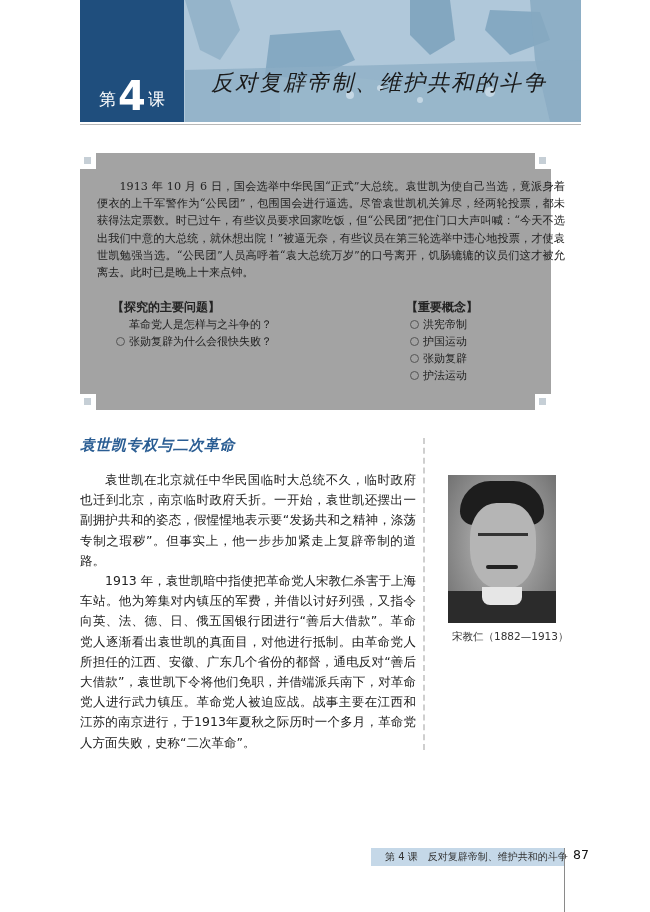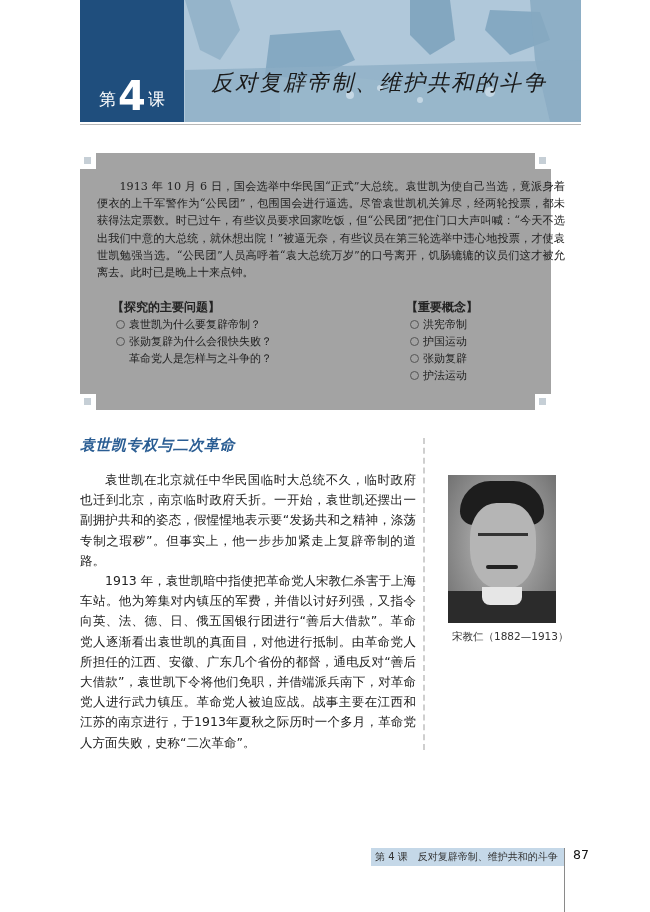--- a/index.html
+++ b/index.html
@@ -48,21 +48,21 @@
   .portrait .face { position:absolute; left:22px; top:28px; width:66px; height:86px; background:#b5b5b5; border-radius:40% 40% 45% 45%; }
   .portrait .eyes { position:absolute; left:30px; top:58px; width:50px; height:6px; border-top:3px solid #333; }
   .portrait .mustache { position:absolute; left:38px; top:90px; width:32px; height:4px; background:#222; border-radius:3px; }
   .portrait .coat { position:absolute; left:0; top:116px; width:108px; height:40px; background:#2b2b2b; }
   .portrait .collar { position:absolute; left:34px; top:112px; width:40px; height:18px; background:#e6e6e6; border-radius:0 0 8px 8px; }
   .portrait-caption { position:absolute; left:452px; top:630px; font-size:10.5px; color:#333; white-space:nowrap;
                       font-family:"DejaVu Sans","Liberation Sans",sans-serif; }
 
   
   .footer-bar { position:absolute; left:371px; top:848px; width:193px; height:18px; background:#c5d8e8;
-                font-size:10px; line-height:18px; color:#333; white-space:nowrap; padding-left:4px; box-sizing:border-box;
+                font-size:10px; line-height:18px; color:#333; white-space:nowrap; padding-left:14px; box-sizing:border-box;
                 font-family:"DejaVu Sans","Liberation Sans",sans-serif; }
   .footer-rule { position:absolute; left:564px; top:848px; width:1px; height:64px; background:#8a8a8a; }
   .page-num { position:absolute; left:573px; top:847px; font-size:12.5px; color:#111; font-family:"DejaVu Sans","Liberation Sans",sans-serif; }
 </style>
 </head>
 <body>
 
 <div class="banner">
   <svg class="photo-texture" width="501" height="122" viewBox="0 0 501 122">
     <rect x="0" y="0" width="501" height="122" fill="#b0c8da"></rect>
@@ -99,28 +99,25 @@
       <i></i>
     </div>
   <div class="corner c-br">
       <i></i>
     </div>
 
   <div class="intro-text">1913 年 10 月 6 日，国会选举中华民国“正式”大总统。袁世凯为使自己当选，竟派身着便衣的上千军警作为“公民团”，包围国会进行逼选。尽管袁世凯机关算尽，经两轮投票，都未获得法定票数。时已过午，有些议员要求回家吃饭，但“公民团”把住门口大声叫喊：“今天不选出我们中意的大总统，就休想出院！”被逼无奈，有些议员在第三轮选举中违心地投票，才使袁世凯勉强当选。“公民团”人员高呼着“袁大总统万岁”的口号离开，饥肠辘辘的议员们这才被允离去。此时已是晚上十来点钟。</div>
 
   <div class="questions">
     <div class="box-head">【探究的主要问题】</div>
-    <div class="item">
-      <span class="circ"></span><span>袁世凯为什么要复辟帝制？</span>
+    <div class="item cont">
+      <span>革命党人是怎样与之斗争的？</span>
     </div>
     <div class="item">
       <span class="circ"></span><span>张勋复辟为什么会很快失败？</span>
-    </div>
-    <div class="item cont">
-      <span>革命党人是怎样与之斗争的？</span>
     </div>
   </div>
 
   <div class="concepts">
     <div class="box-head">【重要概念】</div>
     <div class="item">
       <span class="circ"></span><span>洪宪帝制</span>
     </div>
     <div class="item">
       <span class="circ"></span><span>护国运动</span>

